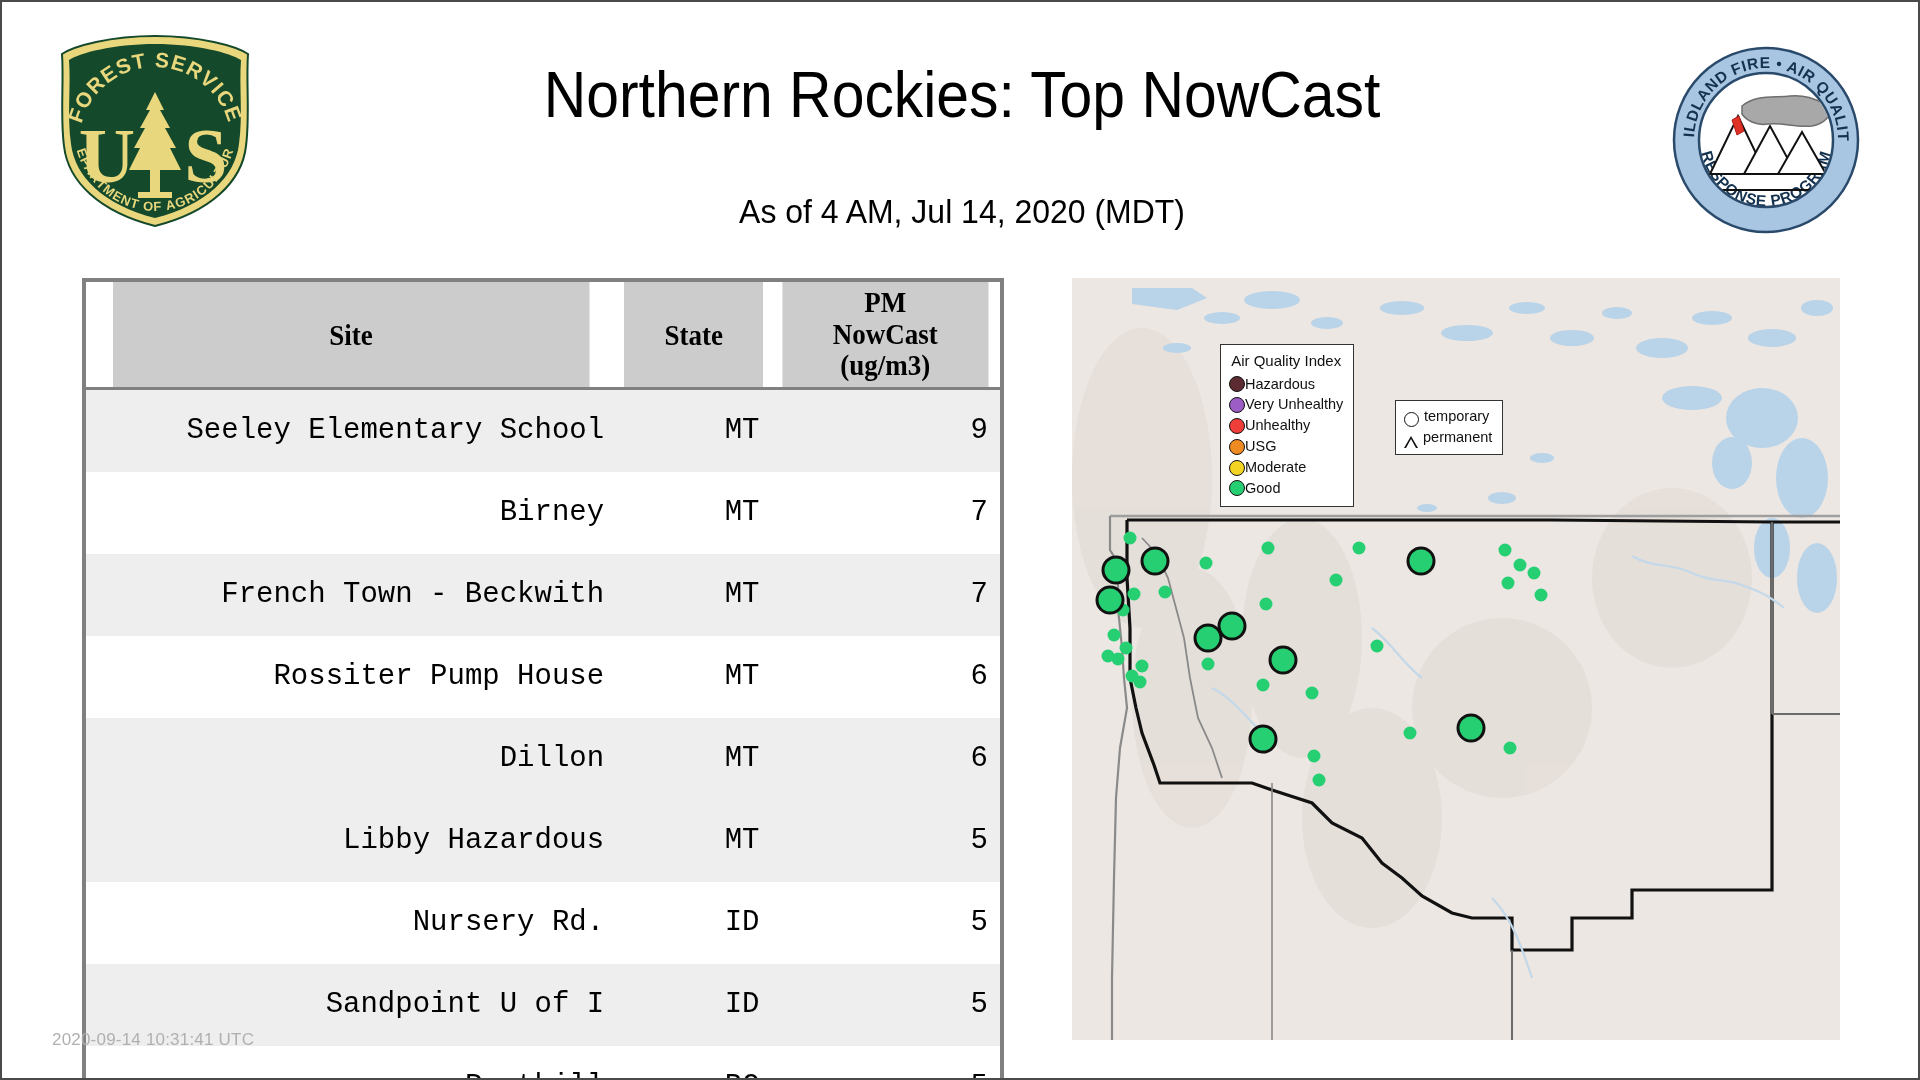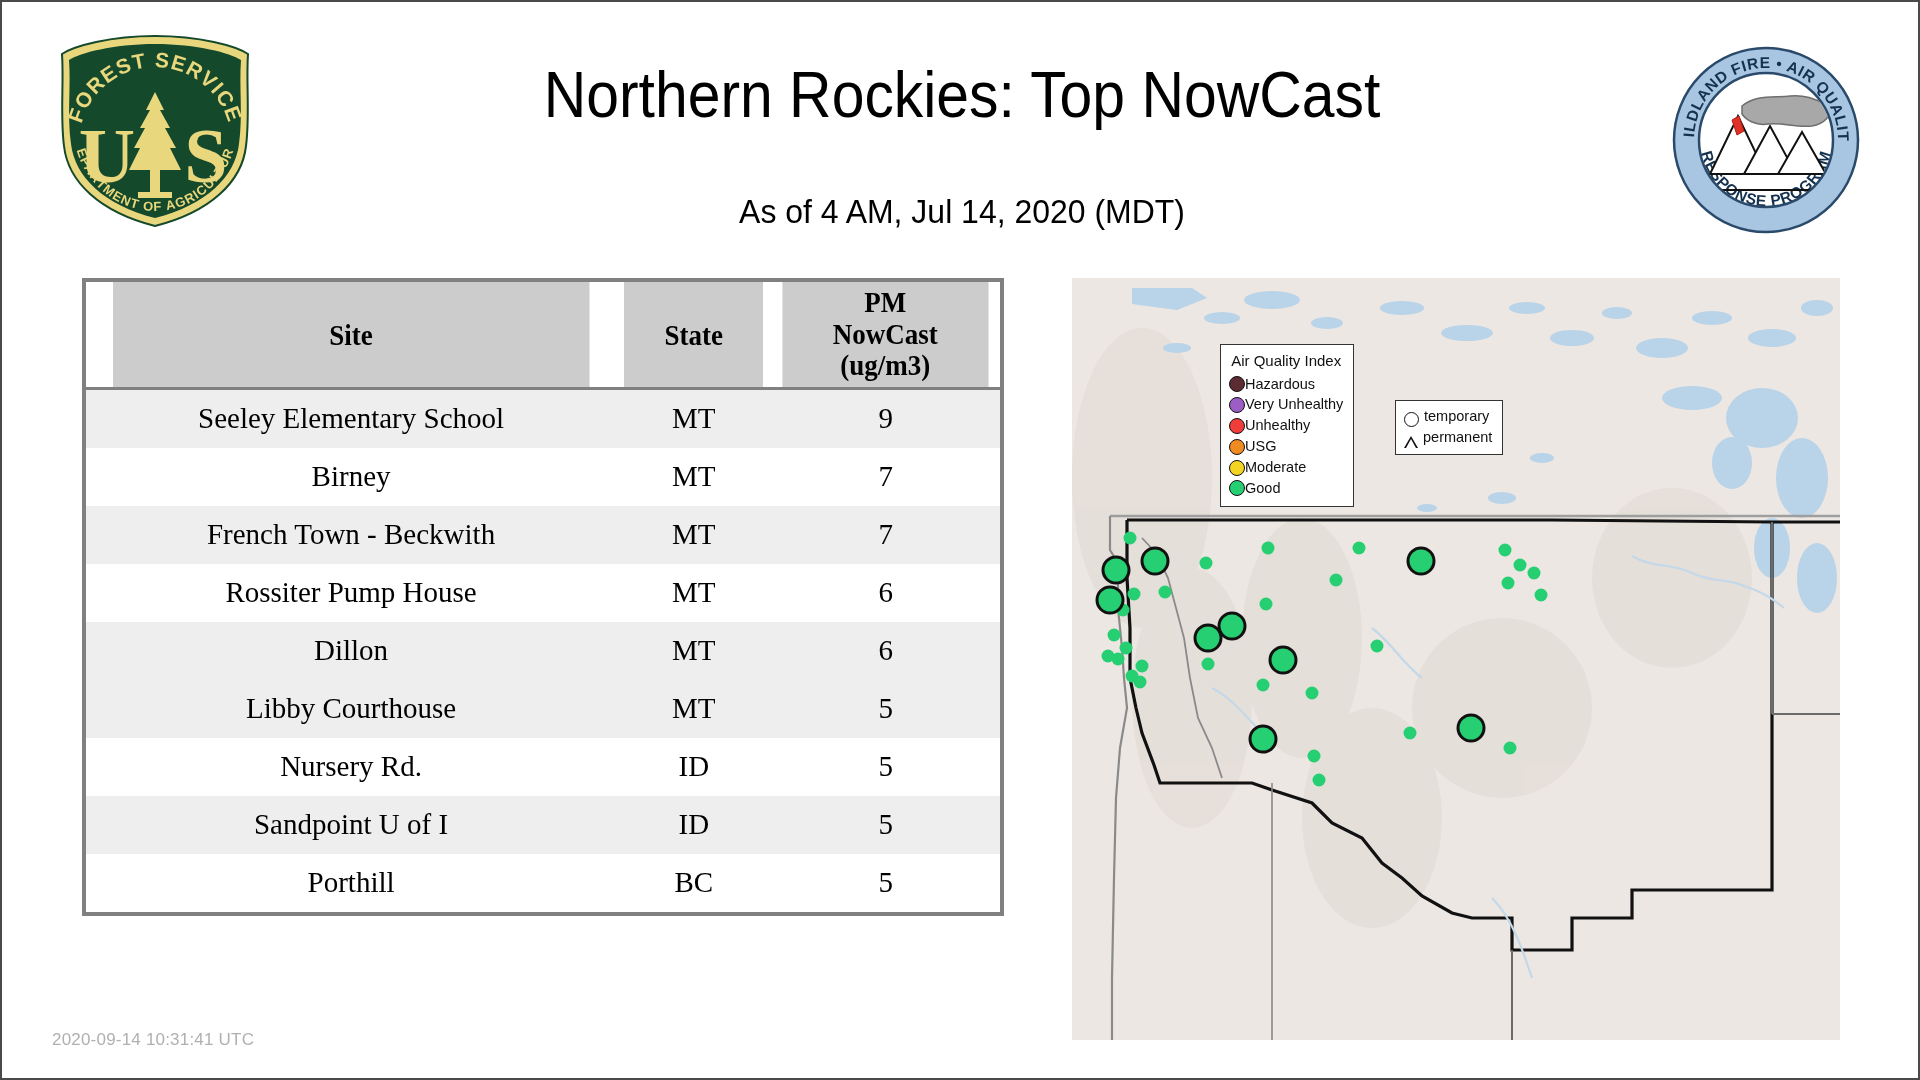--- a/index.html
+++ b/index.html
@@ -53,24 +53,25 @@
     padding:6px 0;
     border-bottom:3px solid #808080;
     text-align:center;
     font-family:"Liberation Serif",serif;
     transform:scaleX(0.9);
   }
   table.aqi thead th .hdr-inner{display:block;line-height:1.05;}
   table.aqi tbody td{
     font-size:29px;
     color:#000;
-    text-align:center;
+    text-align:right;
     height:58px;
-    padding:0;
+    padding:12px;
     border:none;
+    font-family:Liberation Mono, monospace;
   }
   table.aqi tbody tr.odd td{background:#eeeeee;}
   table.aqi tbody tr.even td{background:#ffffff;}
   .col-site{width:58%;}
   .col-state{width:17%;}
   .col-pm{width:25%;}
   .hdr-pm{padding:4px 0 6px 0 !important;}
 
   
   .map{
@@ -217,21 +218,21 @@
             <td>Rossiter Pump House</td>
             <td>MT</td>
             <td>6</td>
           </tr>
         <tr class="odd">
             <td>Dillon</td>
             <td>MT</td>
             <td>6</td>
           </tr>
         <tr class="odd">
-            <td>Libby Courthouse</td>
+            <td>Libby Hazardous</td>
             <td>MT</td>
             <td>5</td>
           </tr>
         <tr class="even">
             <td>Nursery Rd.</td>
             <td>ID</td>
             <td>5</td>
           </tr>
         <tr class="odd">
             <td>Sandpoint U of I</td>

